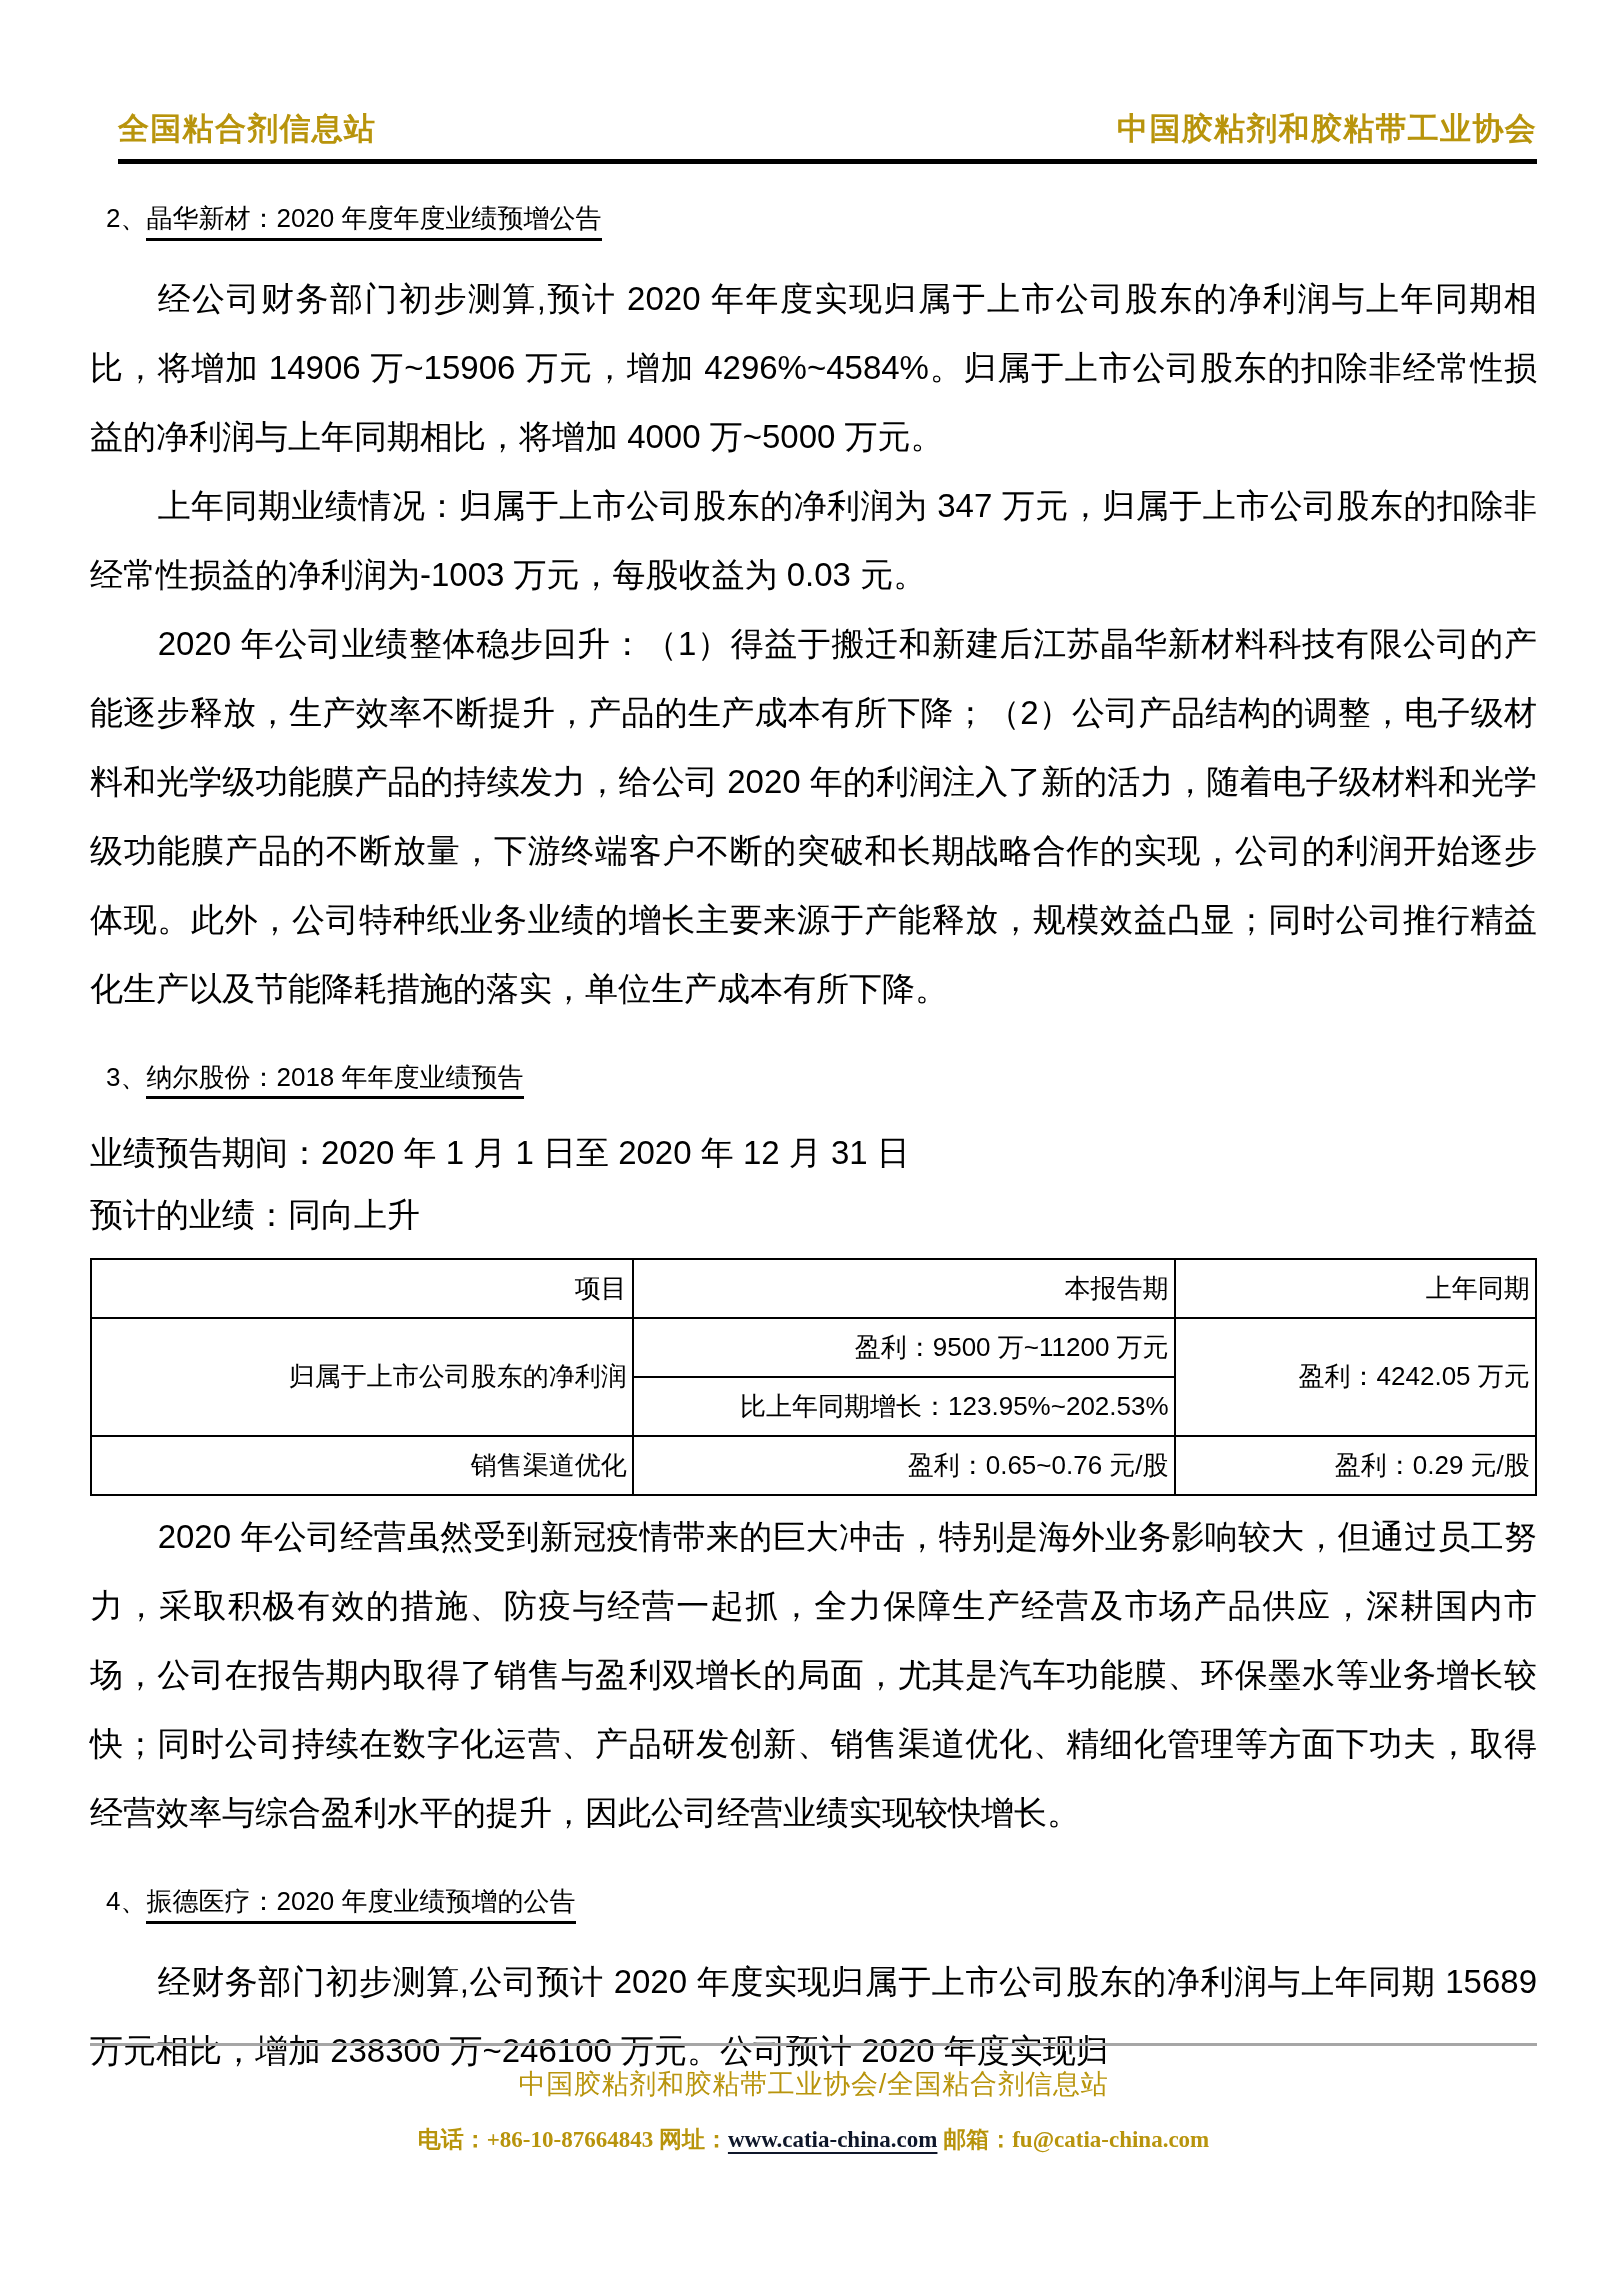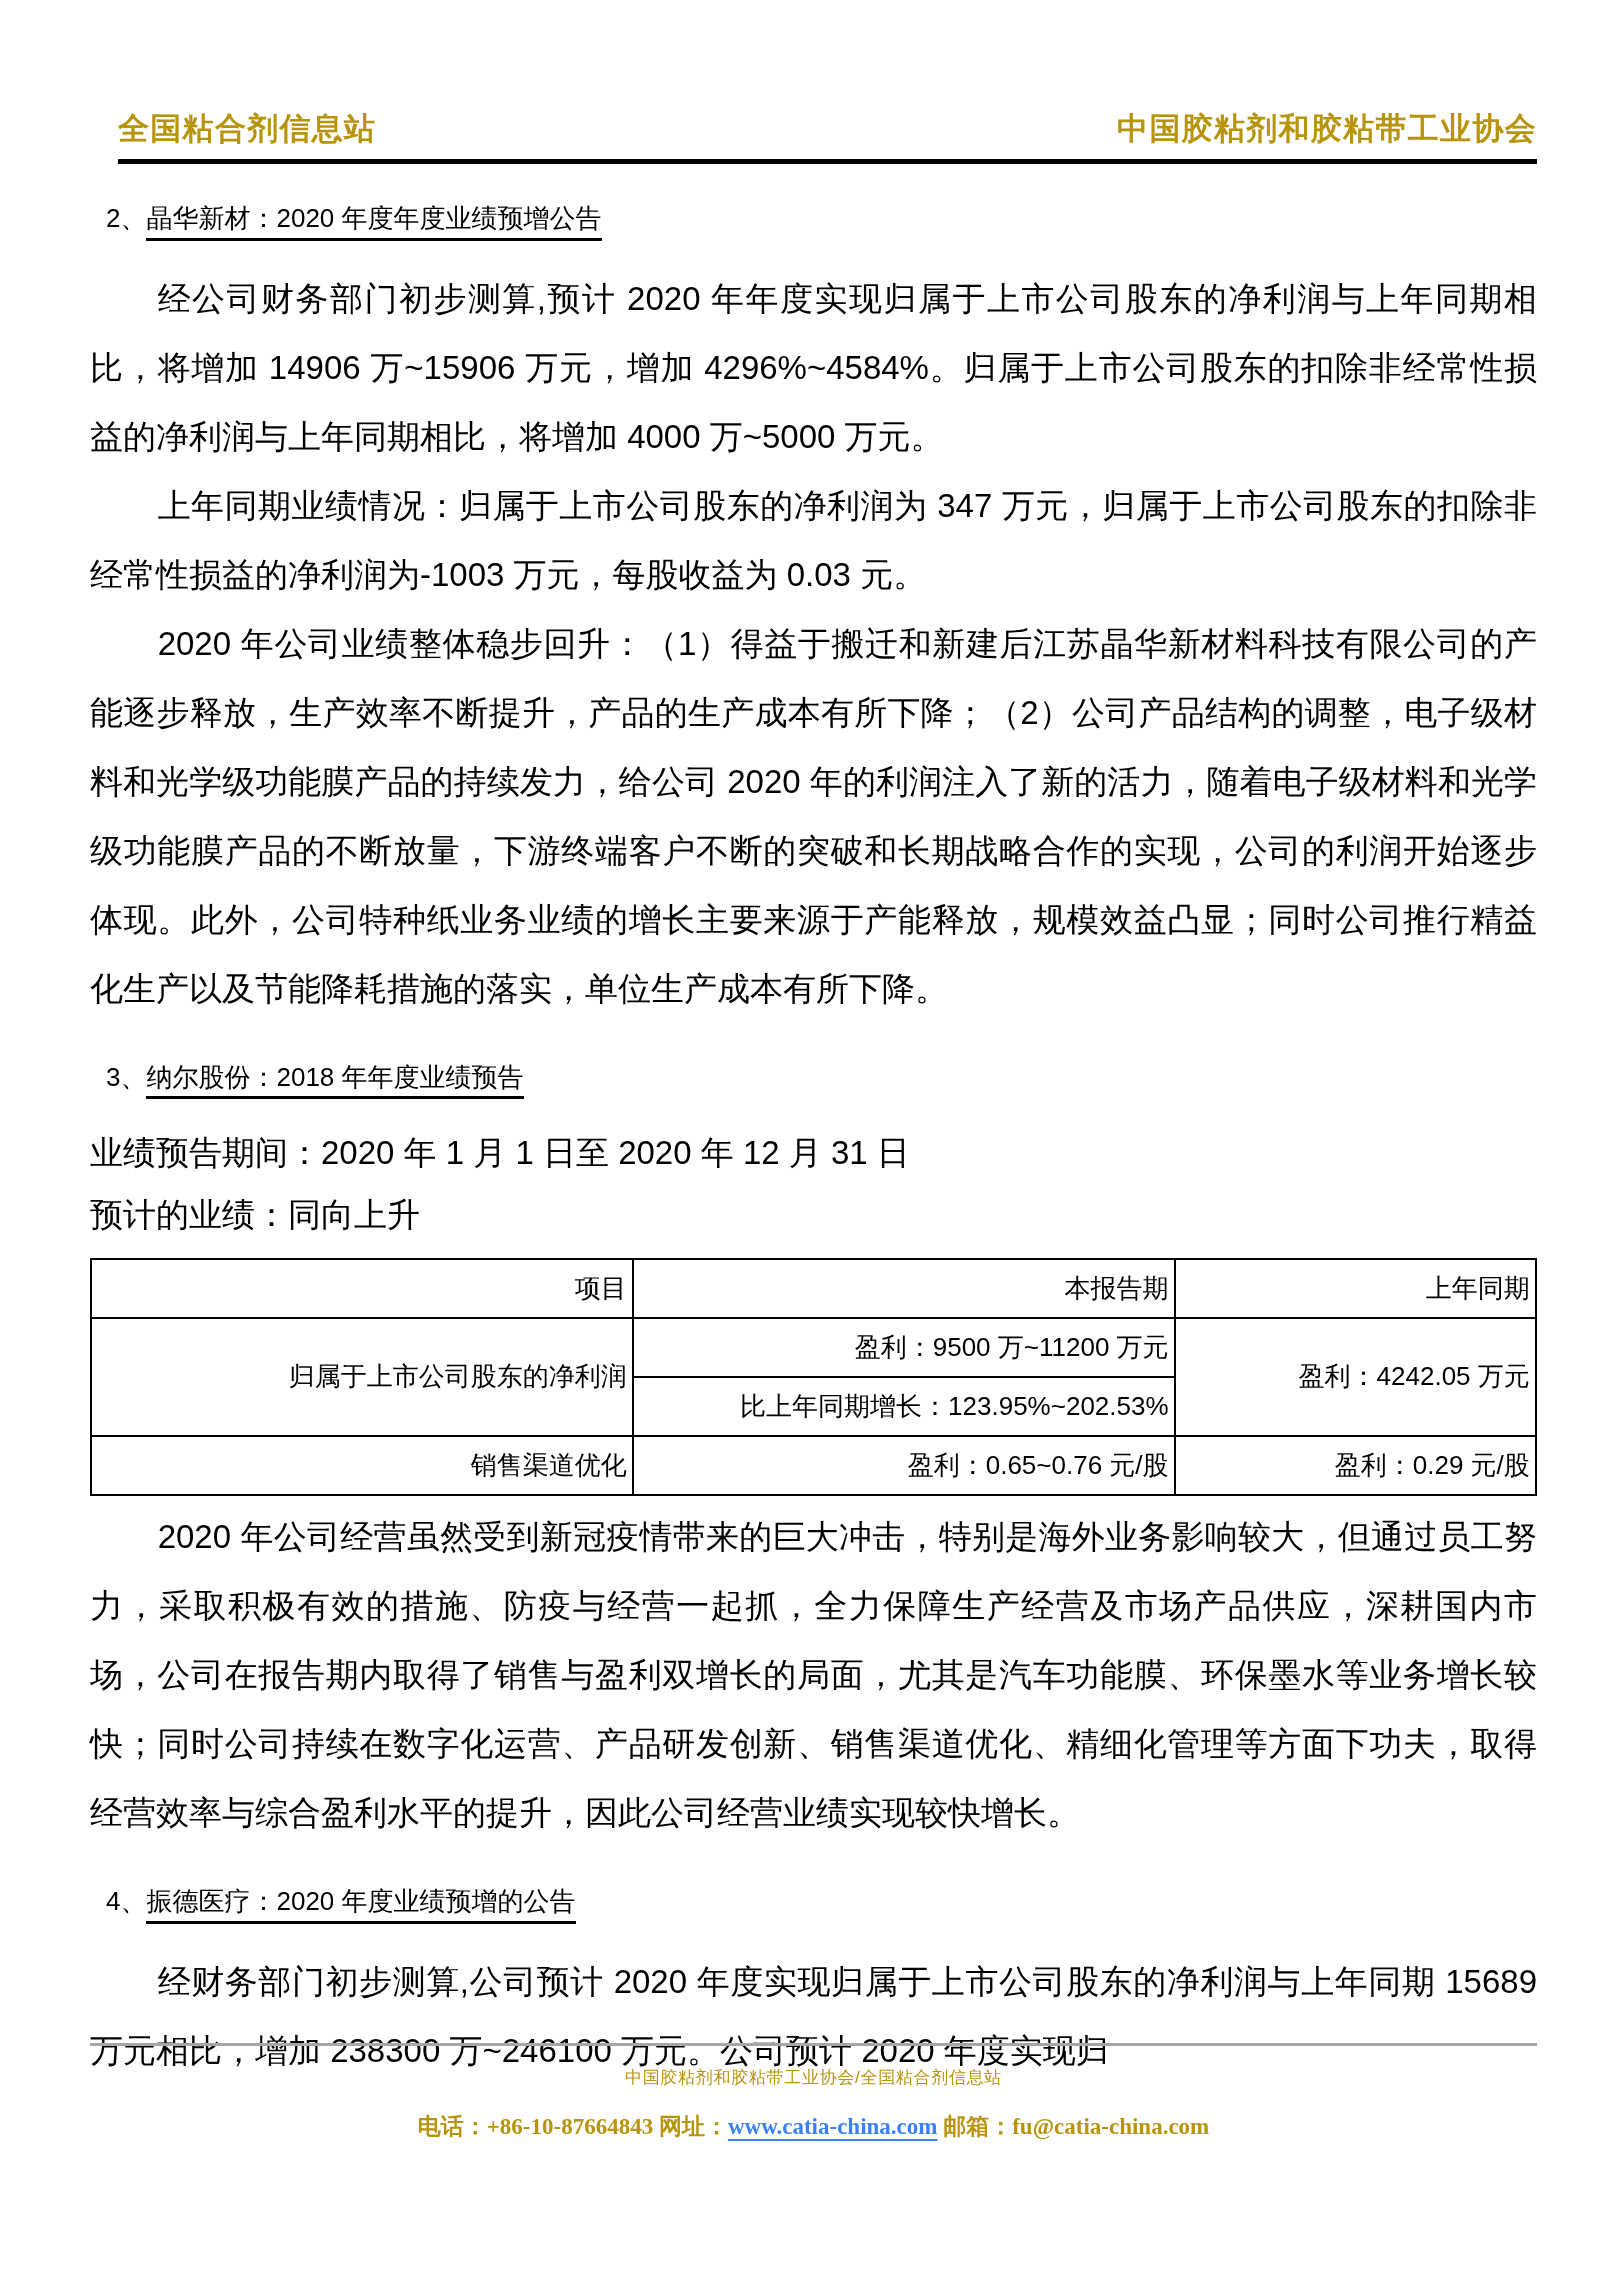--- a/index.html
+++ b/index.html
@@ -83,35 +83,35 @@
     top: 2043px;
     text-align: center;
   }
   .footer-rule {
     height: 3.3px;
     background: #A6A6A6;
     border: none;
   }
   .footer-org {
     margin-top: 19.6px;
-    font-size: 17px;
+    font-size: 27px;
     color: #B8940C;
     letter-spacing: 0.7px;
   }
   .footer-contact {
     margin-top: 22px;
     font-size: 23px;
     font-family: "Liberation Serif", serif;
     font-weight: bold;
     color: #B8940C;
   }
   .footer-contact .site-url {
     text-decoration: underline;
     text-underline-offset: 5.2px;
-    color: #3b82f6;
+    color: #0f172a;
   }
 </style>
 </head>
 <body>
 
 <div class="page">
   <div class="content">
 
     <div class="doc-header">
       <span class="hdr-text">全国粘合剂信息站</span>

